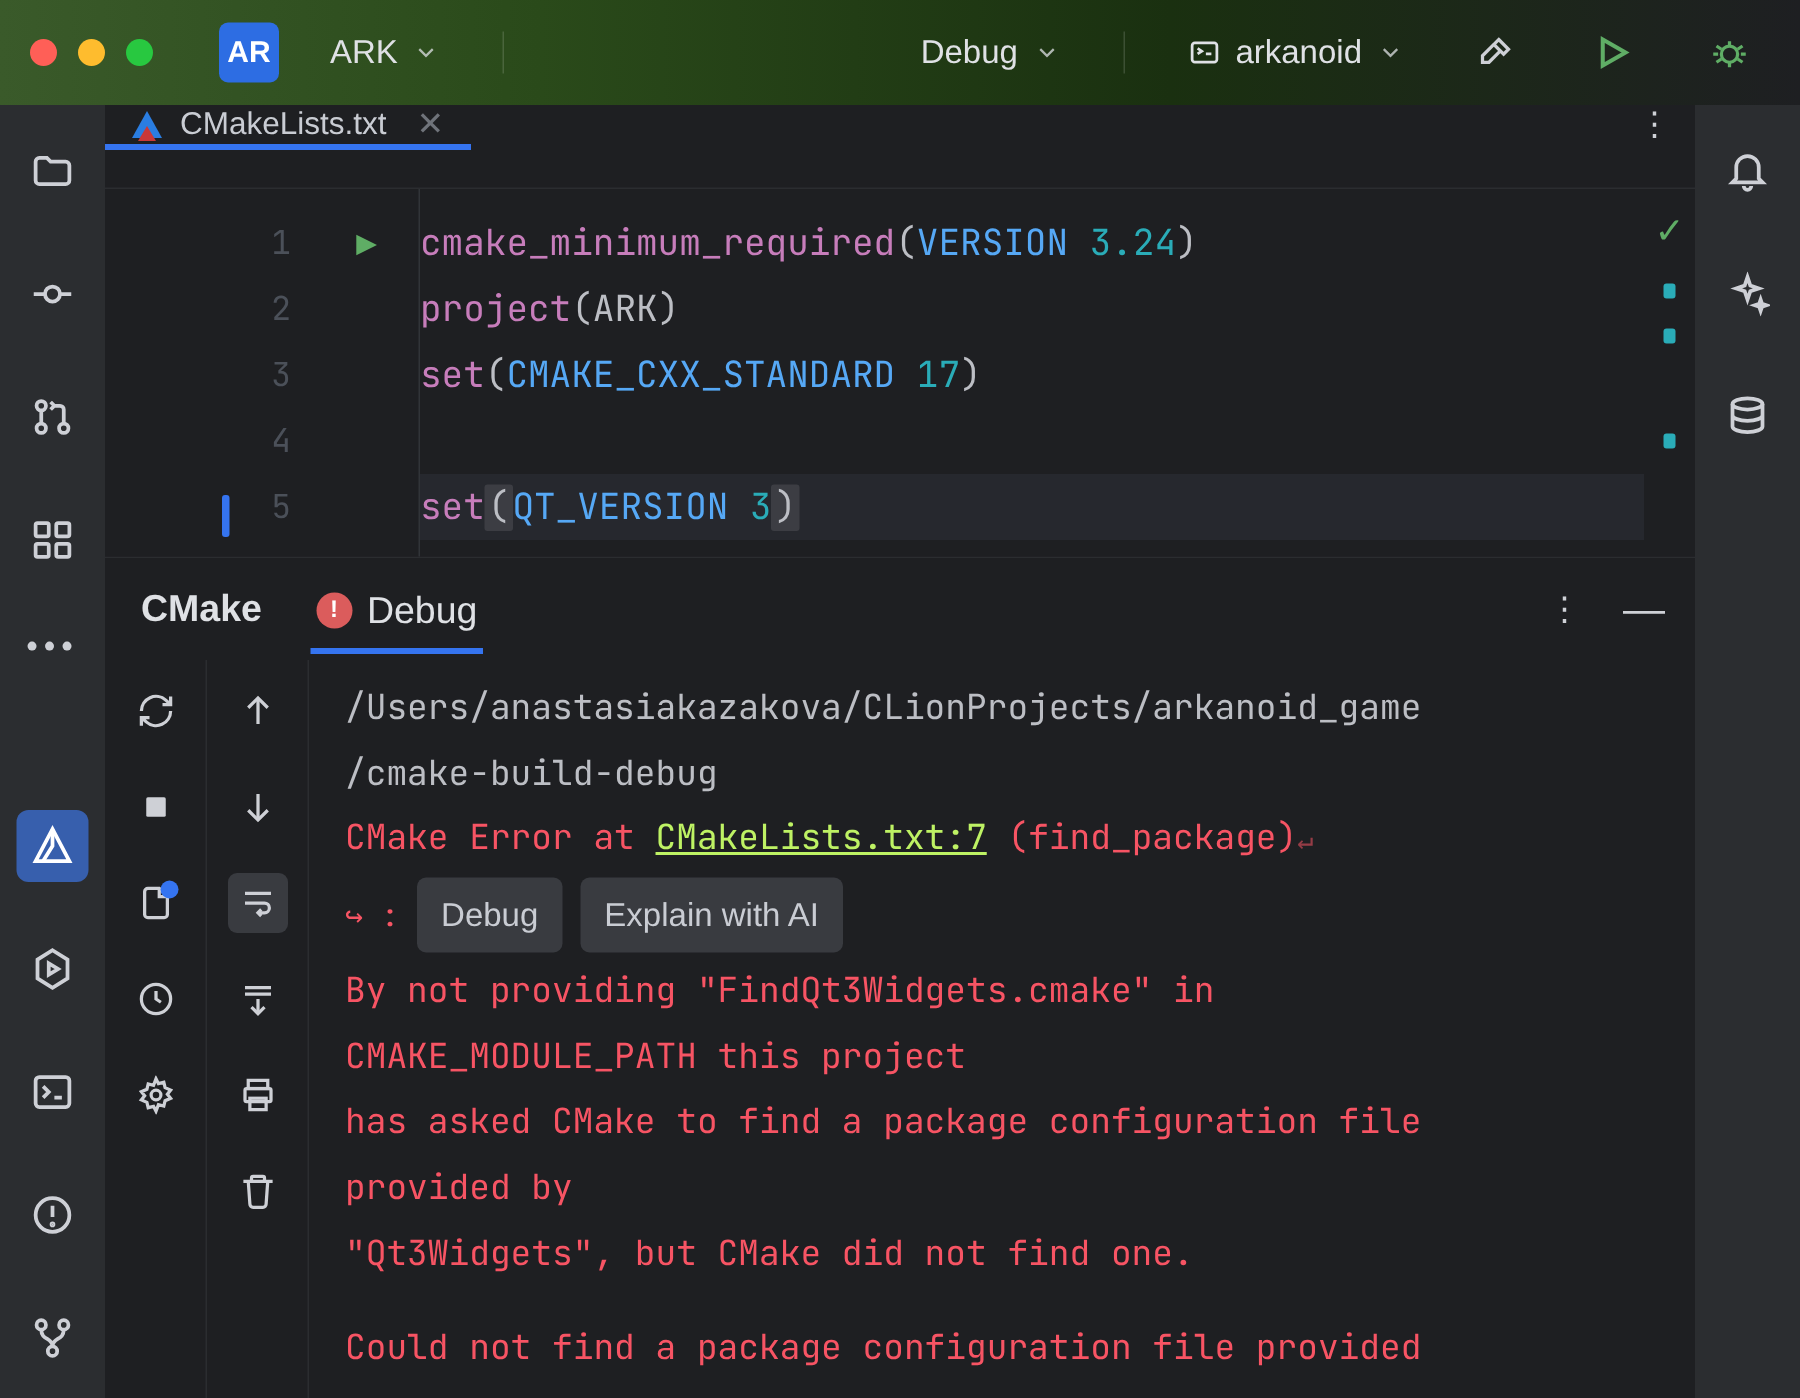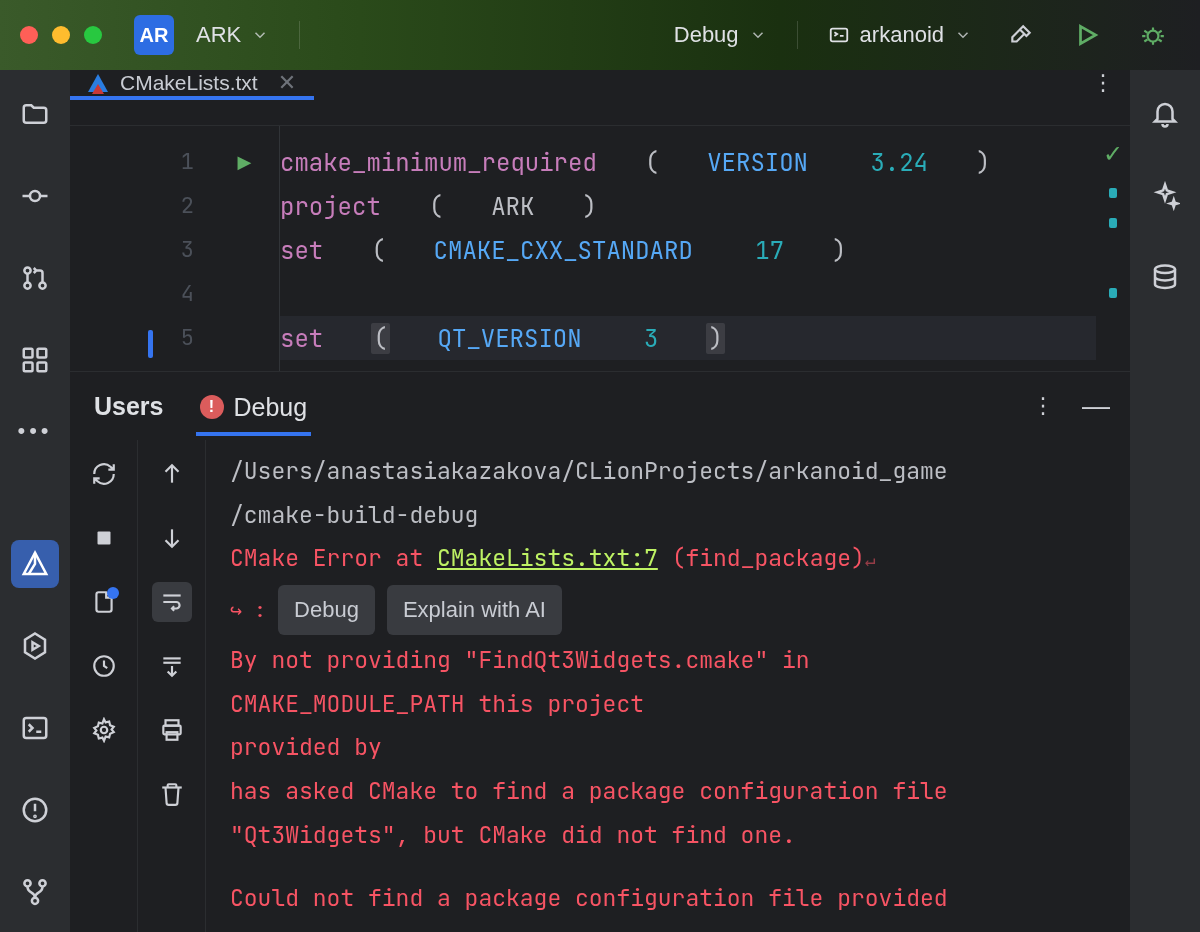--- a/index.html
+++ b/index.html
@@ -7,21 +7,21 @@
       width: 1200px; height: 932px; overflow: hidden;
       background: #1e1f22;
       font-family: -apple-system, BlinkMacSystemFont, 'Segoe UI', sans-serif;
       color: #bcbec4;
       display: flex; flex-direction: column;
     }
     
     .titlebar {
       height: 70px; display: flex; align-items: center; padding: 0 20px;
       background: linear-gradient(90deg, #3a5a2a 0%, #2a4a1a 30%, #1a3010 65%, #1e1f22 100%);
-      gap: 12px;
+      gap: 24px;
     }
     .traffic { display: flex; gap: 14px; margin-right: 20px; }
     .traffic span { width: 18px; height: 18px; border-radius: 50%; }
     .tf-r { background: #ff5f57; } .tf-y { background: #febc2e; } .tf-g { background: #28c840; }
     .proj-badge {
       width: 40px; height: 40px; background: #2d6de3; color: #fff;
       display: flex; align-items: center; justify-content: center;
       border-radius: 6px; font-weight: 700; font-size: 20px;
     }
     .tb-item { display: flex; align-items: center; gap: 10px; color: #dfe1e5; font-size: 22px; font-weight: 500; padding: 6px 10px; border-radius: 6px; }
@@ -50,21 +50,21 @@
     .tab-actions { margin-left: auto; display:flex; align-items:center; padding-right: 16px; color:#ced0d6; font-size: 22px; }
     
     .editor { display: flex; background: #1e1f22; height: 245px; position: relative; }
     .gutter { width: 210px; flex-shrink: 0; display:flex; }
     .line-nums { width: 140px; font-family: 'JetBrains Mono', 'Menlo', monospace; font-size: 22px; color: #4b5059; text-align: right; padding: 14px 16px 0 0; }
     .line-nums div { height: 44px; line-height:44px; }
     .gutter-icons { width: 70px; padding-top: 14px; border-right: 1px solid #313438; }
     .gutter-icons div { height: 44px; display:flex; align-items:center; justify-content:center; }
     .run-tri { color:#5fad65; font-size:18px; }
     .code { flex:1; font-family: 'JetBrains Mono','Menlo',monospace; font-size:24px; padding-top:14px; position:relative; }
-    .code-line { height:44px; display:flex; align-items:center; white-space: pre; gap: 48px; }
+    .code-line { height:44px; display:flex; align-items:center; white-space: pre; }
     .current-line-bg { position:absolute; left:0; right:0; height:44px; background:#26282e; top: 190px; z-index:0; }
     .code-line > * { position:relative; z-index:1; }
     .tok-fn { color:#c77dbb; } .tok-id { color:#bcbec4; } .tok-var { color:#56a8f5; }
     .tok-num { color:#2aacb8; } .tok-paren { color:#bcbec4; }
     .bracket-hl { background: rgba(255,255,255,0.1); border-radius:2px; padding: 0 2px;}
     .editor-right-gutter { width: 34px; flex-shrink:0; padding-top: 14px; }
     .check { color:#5fad65; font-size:24px; text-align:center; }
     .editor-right-gutter .mark { height:10px; margin:20px auto; width:8px; background:#2aacb8; border-radius:2px; }
     .current-line-marker { position:absolute; left:78px; top: 204px; width:5px; height:28px; background:#3574f0; border-radius:2px; z-index:3;}
     
@@ -249,21 +249,21 @@
       <div class="editor-right-gutter">
         <div class="check">✓</div>
         <div class="mark"></div>
           <div class="mark"></div>
           <div class="mark" style="margin-top:60px;"></div>
       </div>
     </div>
 
     <div class="bottom-panel">
       <div class="bp-tabs">
-        <div class="bp-tab">Users</div>
+        <div class="bp-tab">CMake</div>
         <div class="bp-tab debug">
           <span class="err-circle">!</span>
           <span>Debug</span>
         </div>
         <div class="bp-actions">
           <span>⋮</span>
           <span style="font-size:28px;">—</span>
         </div>
       </div>
       <div class="bp-body">
@@ -346,22 +346,22 @@
           <div>/Users/anastasiakazakova/CLionProjects/arkanoid_game</div>
           <div>/cmake-build-debug</div>
           <div class="err"><span>CMake Error at </span><span class="link">CMakeLists.txt:7</span><span> (find_package)</span><span style="opacity:.55;font-size:18px;">↵</span></div>
           <div class="chip-row">
             <span class="chip-prefix">↪ :</span>
             <span class="chip">Debug</span>
             <span class="chip">Explain with AI</span>
           </div>
           <div class="err err-line2">  By not providing "FindQt3Widgets.cmake" in</div>
           <div class="err err-line2">   CMAKE_MODULE_PATH this project</div>
+          <div class="err err-line2">  has asked CMake to find a package configuration file</div>
           <div class="err err-line2">   provided by</div>
-          <div class="err err-line2">  has asked CMake to find a package configuration file</div>
           <div class="err err-line2">  "Qt3Widgets", but CMake did not find one.</div>
           <div class="err err-line2" style="height:20px;"></div>
           <div class="err err-line2">  Could not find a package configuration file provided</div>
         </div>
       </div>
     </div>
   </div>
 
   <div class="right-rail">
     <div class="rail-btn">

